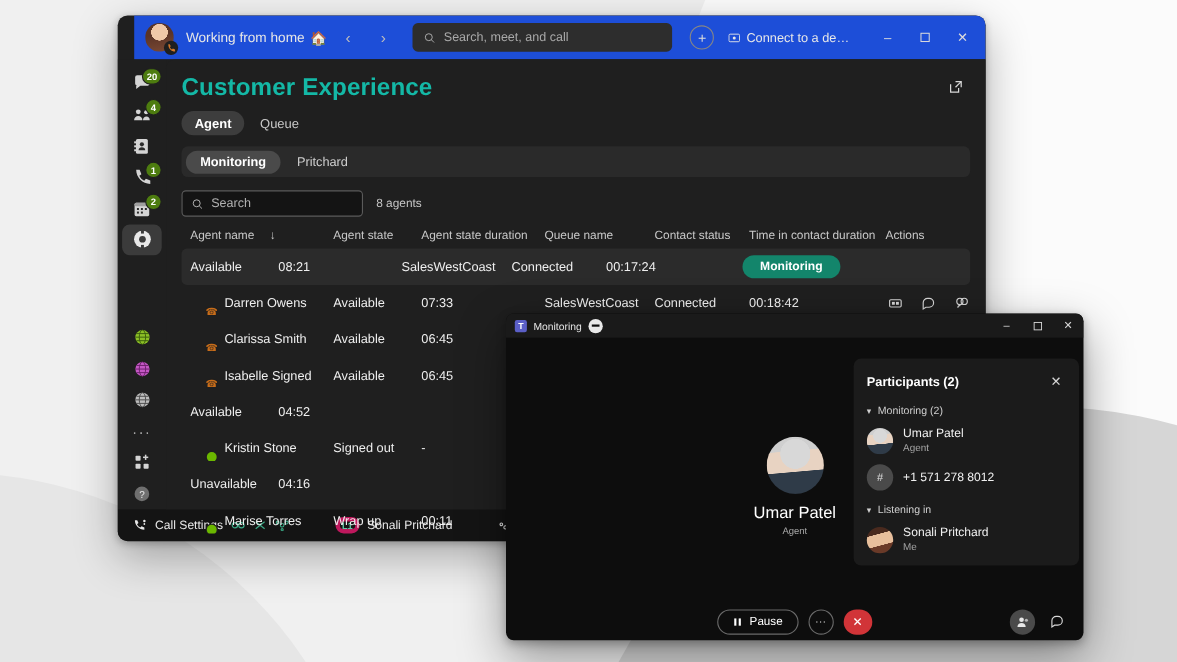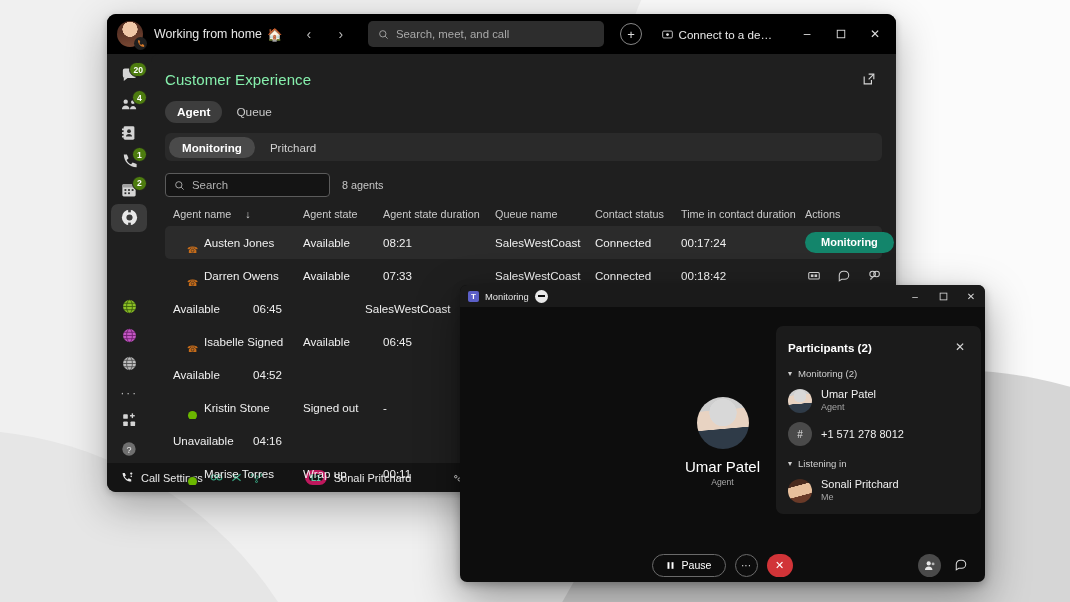--- a/index.html
+++ b/index.html
@@ -27,22 +27,22 @@
   }
 
   
   .teams-window {
     position:absolute; left:107px; top:14px; width:789px; height:478px;
     background:#1f1f1f; border-radius:9px;
     box-shadow: 0 14px 40px rgba(0,0,0,.30), 0 2px 7px rgba(0,0,0,.22);
     overflow:hidden; display:flex; flex-direction:column;
   }
   .titlebar {
-    height:40px; background:#000000; display:flex; align-items:center;
-    padding:0 4px 0 10px; flex:0 0 40px;
+    height:40px; background:#1d4ed8; display:flex; align-items:center;
+    padding:0 4px 0 10px; flex:0 0 40px;margin-left:15px;
   }
   .avatar-me { width:26px; height:26px; border-radius:50%; position:relative; flex:0 0 26px; overflow:visible; }
   .avatar-me .face {
     width:26px; height:26px; border-radius:50%;
     background: radial-gradient(circle at 50% 32%, #f0c8a8 0 34%, transparent 35%),
                 linear-gradient(170deg,#5a3326 0 40%, #7c4a34 100%);
     overflow:hidden;
   }
   .avatar-me .phonebadge {
     position:absolute; right:-4px; bottom:-3px; width:13px; height:13px;
@@ -93,21 +93,21 @@
   }
   .rail-spacer-lg { height:78px; }
 
   
   .content {
     flex:1; background:#1f1f1f; display:flex; flex-direction:column; min-width:0;
     padding:0; position:relative;
   }
   .content-inner { flex:1; background:#1f1f1f; border-radius:8px 0 0 0; padding:12px 14px 0 14px; min-height:0; display:flex; flex-direction:column; }
   .page-head { display:flex; align-items:center; }
-  .page-title { font-size:15px; color:#86efac; font-weight:400; letter-spacing:.1px; }
+  .page-title { font-size:22px; color:#14b8a6; font-weight:700; letter-spacing:.1px; }
   .popout-btn { margin-left:auto; width:26px; height:26px; border-radius:4px; display:flex; align-items:center; justify-content:center; color:#d8d8d8; }
 
   .pillrow { display:flex; align-items:center; gap:2px; margin-top:9px; }
   .pill { padding:4px 12px; border-radius:13px; font-size:11.8px; color:#c9c9c9; }
   .pill.sel { background:#3d3d3d; color:#fff; font-weight:600; }
 
   .subbar {
     margin-top:10px; height:28px; background:#2a2a2a; border-radius:6px;
     display:flex; align-items:center; padding:0 4px; gap:2px;
   }
@@ -466,27 +466,20 @@
             </div>
             <div class="th c-state">Agent state</div>
             <div class="th c-dur">Agent state duration</div>
             <div class="th c-queue">Queue name</div>
             <div class="th c-status">Contact status</div>
             <div class="th c-time">Time in contact duration</div>
             <div class="th c-act">Actions</div>
           </div>
 
           <div class="trow sel">
-            <div class="td c-name">
-              <span class="row-avatar">
-                <span class="face" style="background:linear-gradient(165deg,#4a2a1e 0 34%,#f2c9a8 35% 70%,#8a4a2e 71%)"></span>
-                <span class="pres oncall phbg"></span>
-              </span>
-              <span>Austen Jones</span>
-            </div>
             <div class="td c-state">Available</div>
             <div class="td c-dur">08:21</div>
             <div class="td c-queue">SalesWestCoast</div>
             <div class="td c-status">Connected</div>
             <div class="td c-time">00:17:24</div>
             <div class="c-act">
               <div class="btn-monitoring">Monitoring</div>
             </div>
           </div>
 
@@ -521,20 +514,27 @@
                     <circle cx="6" cy="6.4" r="3" stroke="#d6d6d6" stroke-width="1.1" fill="none"></circle>
                     <circle cx="10.2" cy="6.4" r="3" stroke="#d6d6d6" stroke-width="1.1" fill="none"></circle>
                     <path d="M4 12.6c0-1.4 1.2-2.4 2.6-2.4" stroke="#d6d6d6" stroke-width="1.1" fill="none"></path>
                   </svg>
               </span>
               <span class="act-ico" style="color:#d6d6d6;font-size:12px;letter-spacing:1px">···</span>
             </div>
           </div>
 
           <div class="trow">
+            <div class="td c-name">
+              <span class="row-avatar">
+                <span class="face" style="background:linear-gradient(165deg,#6b4326 0 32%,#f0cba8 33% 70%,#d6b48c 71%)"></span>
+                <span class="pres oncall phbg"></span>
+              </span>
+              <span>Clarissa Smith</span>
+            </div>
             <div class="td c-state">Available</div>
             <div class="td c-dur">06:45</div>
             <div class="td c-queue">SalesWestCoast</div>
             <div class="td c-status">Connected</div>
             <div class="td c-time">00:10:07</div>
             <div class="c-act">
               <span class="act-ico">
                 <svg width="14" height="14" viewBox="0 0 16 16">
                     <rect x="2" y="4" width="12" height="7.5" rx="1.2" stroke="#d6d6d6" stroke-width="1.2" fill="none"></rect>
                     <rect x="4.4" y="6.2" width="3" height="3" fill="#d6d6d6"></rect>

